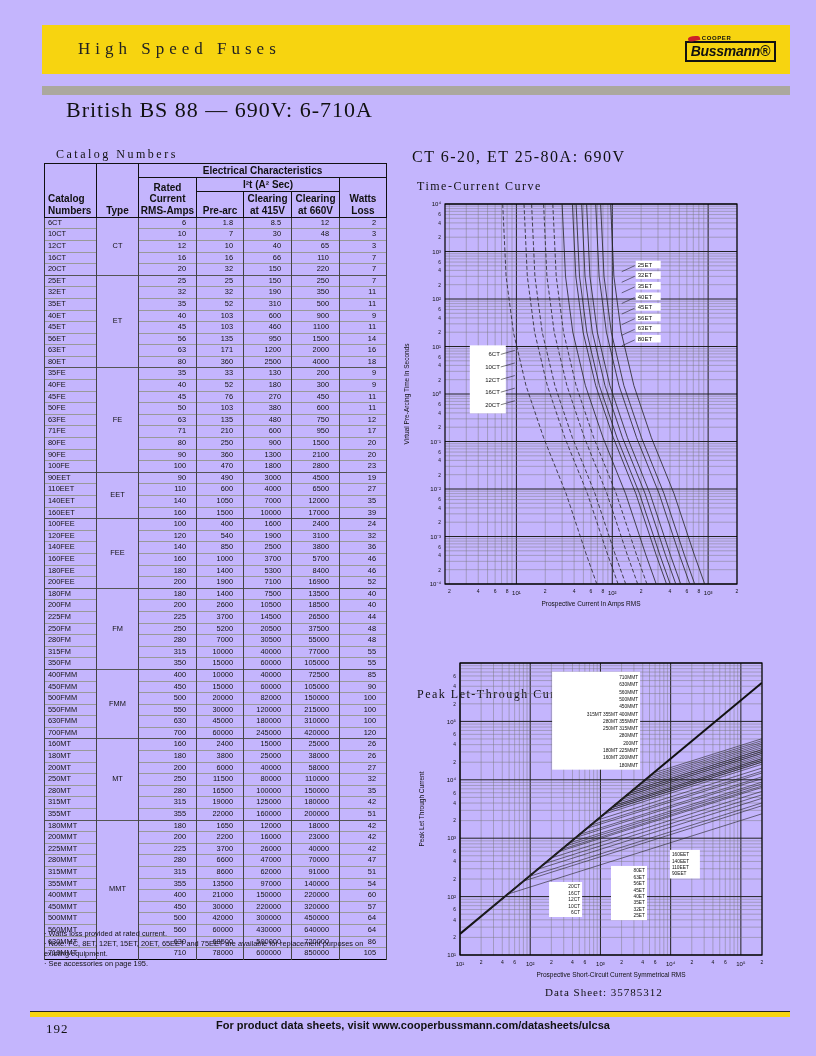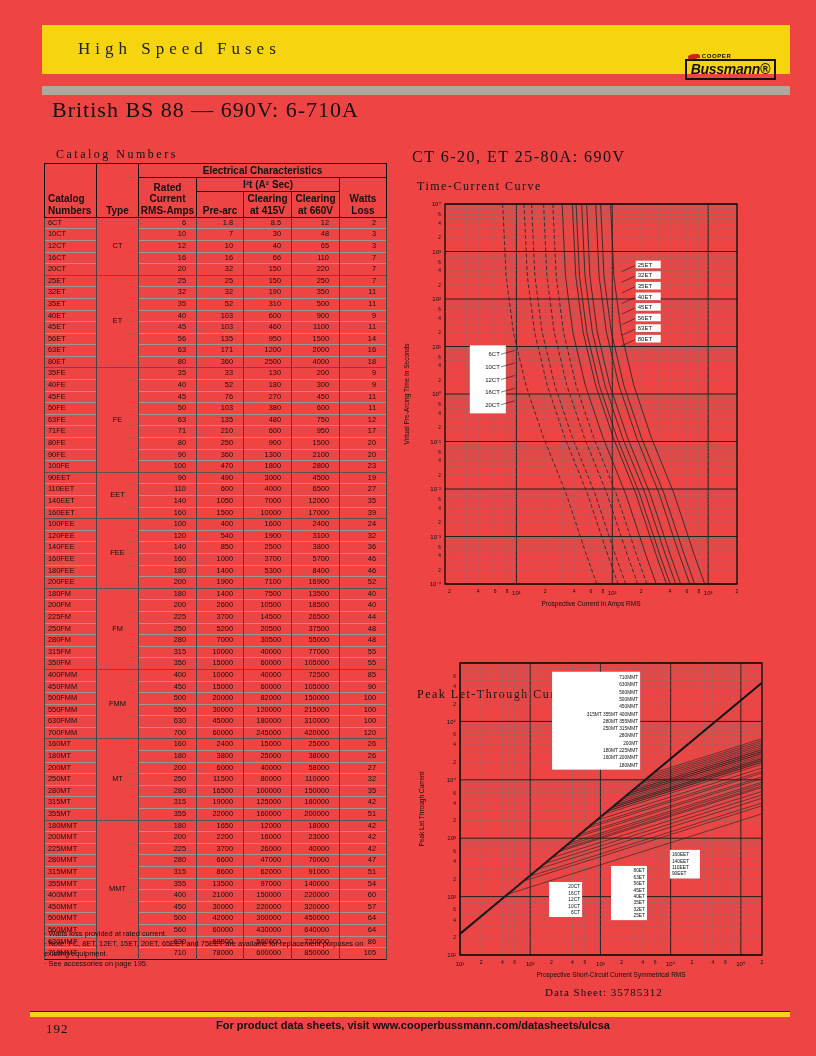--- a/index.html
+++ b/index.html
@@ -1,31 +1,31 @@
 <!DOCTYPE html>
 <html style="--yellow: #F7D410; --red: #CC2027; --graybar: #ABA89E;"><head>
 <meta charset="utf-8">
 <style>
   :root{ --yellow:#F7D410; --red:#CC2027; --graybar:#ABA89E; }
   html,body{margin:0;padding:0;background:#fff;}
-  .page{position:relative;width:816px;height:1056px;background:#ef4444;overflow:hidden;
+  .page{position:relative;width:816px;height:1056px;background:#c4b5fd;overflow:hidden;
         font-family:"Liberation Sans",sans-serif;color:#111;}
 
   .header-bar{position:absolute;left:42px;top:25px;width:748px;height:49px;background:var(--yellow);}
   .header-title{position:absolute;left:36px;top:14px;font-family:"Liberation Serif",serif;
         font-size:17px;letter-spacing:5px;color:#222;}
-  .brand{position:absolute;right:14px;top:24px;}
+  .brand{position:absolute;right:14px;top:6px;}
   .cooper-row{display:flex;align-items:flex-end;gap:2px;margin-left:3px;height:10px;}
   .flame{width:12px;height:5px;background:var(--red);border-radius:70% 100% 0 70%;transform:rotate(-12deg);}
   .cooper-text{font-size:6px;font-weight:bold;letter-spacing:0.6px;color:#111;}
   .bussmann-box{border:2px solid #111;padding:0 4px 1px 4px;font-weight:bold;font-style:italic;
         font-size:14px;letter-spacing:-0.3px;color:#111;}
 
   .gray-bar{position:absolute;left:42px;top:86px;width:748px;height:9px;background:var(--graybar);}
-  .page-title{position:absolute;left:52px;top:97px;font-family:"Liberation Serif",serif;
+  .page-title{position:absolute;left:66px;top:97px;font-family:"Liberation Serif",serif;
         font-size:22px;letter-spacing:1px;color:#111;}
 
   .catalog-label{position:absolute;left:56px;top:147px;font-family:"Liberation Serif",serif;
         font-size:12px;letter-spacing:2.5px;}
 
   .cat-table{position:absolute;left:44px;top:163px;width:342px;border-collapse:collapse;
         font-size:7.4px;border:1.4px solid #000;table-layout:fixed;}
   .cat-table th{border:1px solid #111;font-size:10px;line-height:1.12;padding:1px 1px;
         vertical-align:bottom;text-align:center;font-weight:bold;}
   .cat-table th.h-cat{text-align:left;padding-left:3px;}

